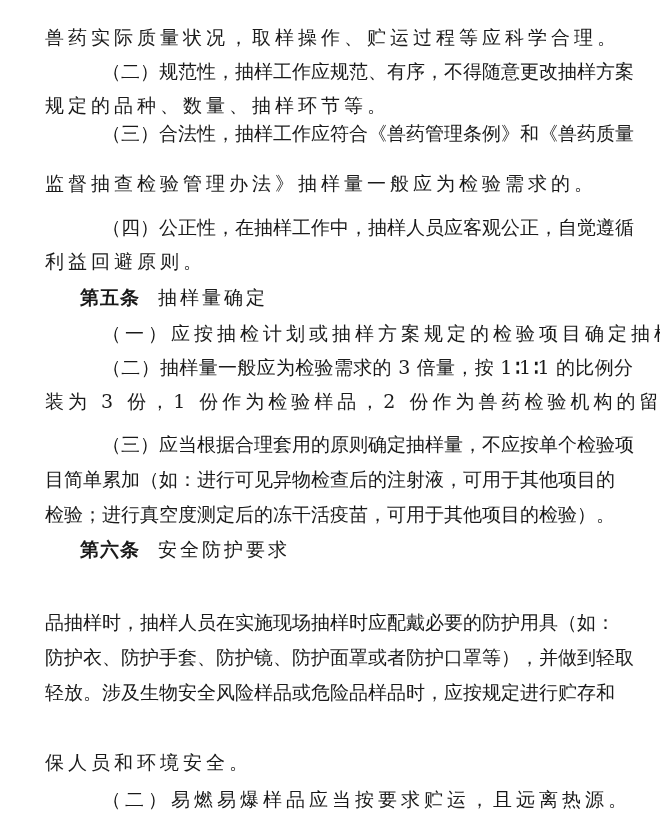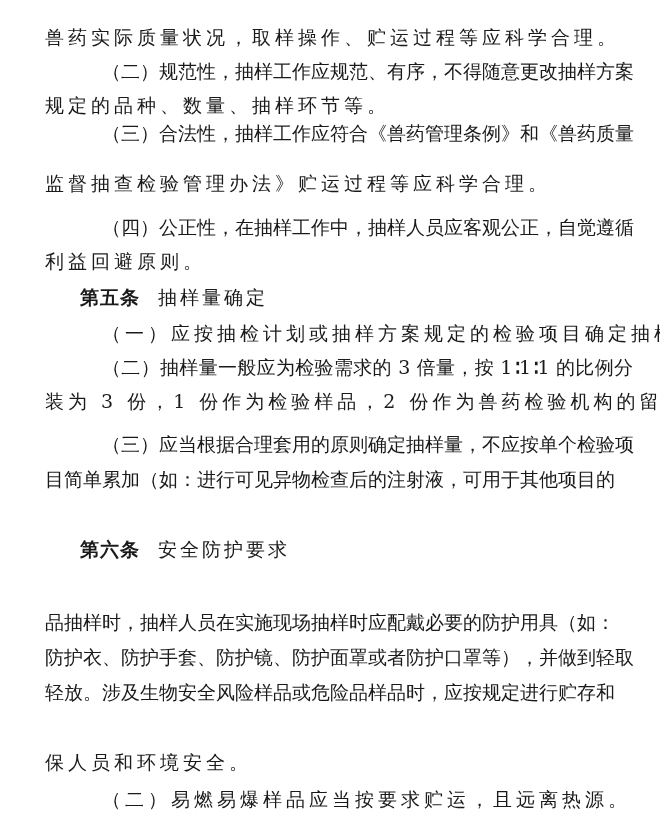--- a/index.html
+++ b/index.html
@@ -31,33 +31,34 @@
   .heading .title { margin-left: 18px; letter-spacing: 3px; }
 </style>
 </head>
 <body>
 
 <div class="page">
   <div class="line short" style="top:22px">兽药实际质量状况，取样操作、贮运过程等应科学合理。</div>
   <div class="line indent" style="top:56px">（二）规范性，抽样工作应规范、有序，不得随意更改抽样方案</div>
   <div class="line short" style="top:90px">规定的品种、数量、抽样环节等。</div>
   <div class="line indent" style="top:118px">（三）合法性，抽样工作应符合《兽药管理条例》和《兽药质量</div>
-  <div class="line short" style="top:168px">监督抽查检验管理办法》贮运过程等应科学合理。</div>
+  <div class="line short" style="top:168px">监督抽查检验管理办法》抽样量一般应为检验需求的。</div>
   <div class="line indent" style="top:212px">（四）公正性，在抽样工作中，抽样人员应客观公正，自觉遵循</div>
   <div class="line short" style="top:246px">利益回避原则。</div>
 
   <div class="heading" style="top:282px">
     <span class="label">第五条</span><span class="title">抽样量确定</span>
   </div>
 
   <div class="line indent short" style="top:318px">（一）应按抽检计划或抽样方案规定的检验项目确定抽样量。</div>
   <div class="line indent" style="top:352px">（二）抽样量一般应为检验需求的 3 倍量，按 1∶1∶1 的比例分</div>
   <div class="line short" style="top:386px">装为 3 份，1 份作为检验样品，2 份作为兽药检验机构的留样。</div>
   <div class="line indent" style="top:429px">（三）应当根据合理套用的原则确定抽样量，不应按单个检验项</div>
   <div class="line" style="top:464px">目简单累加（如：进行可见异物检查后的注射液，可用于其他项目的</div>
+  <div class="line" style="top:499px">检验；进行真空度测定后的冻干活疫苗，可用于其他项目的检验）。</div>
 
   <div class="heading" style="top:534px">
     <span class="label">第六条</span><span class="title">安全防护要求</span>
   </div>
 
   <div class="line" style="top:607px">品抽样时，抽样人员在实施现场抽样时应配戴必要的防护用具（如：</div>
   <div class="line" style="top:642px">防护衣、防护手套、防护镜、防护面罩或者防护口罩等），并做到轻取</div>
   <div class="line" style="top:677px">轻放。涉及生物安全风险样品或危险品样品时，应按规定进行贮存和</div>
   <div class="line short" style="top:747px">保人员和环境安全。</div>
   <div class="line indent short" style="top:784px">（二）易燃易爆样品应当按要求贮运，且远离热源。</div>

